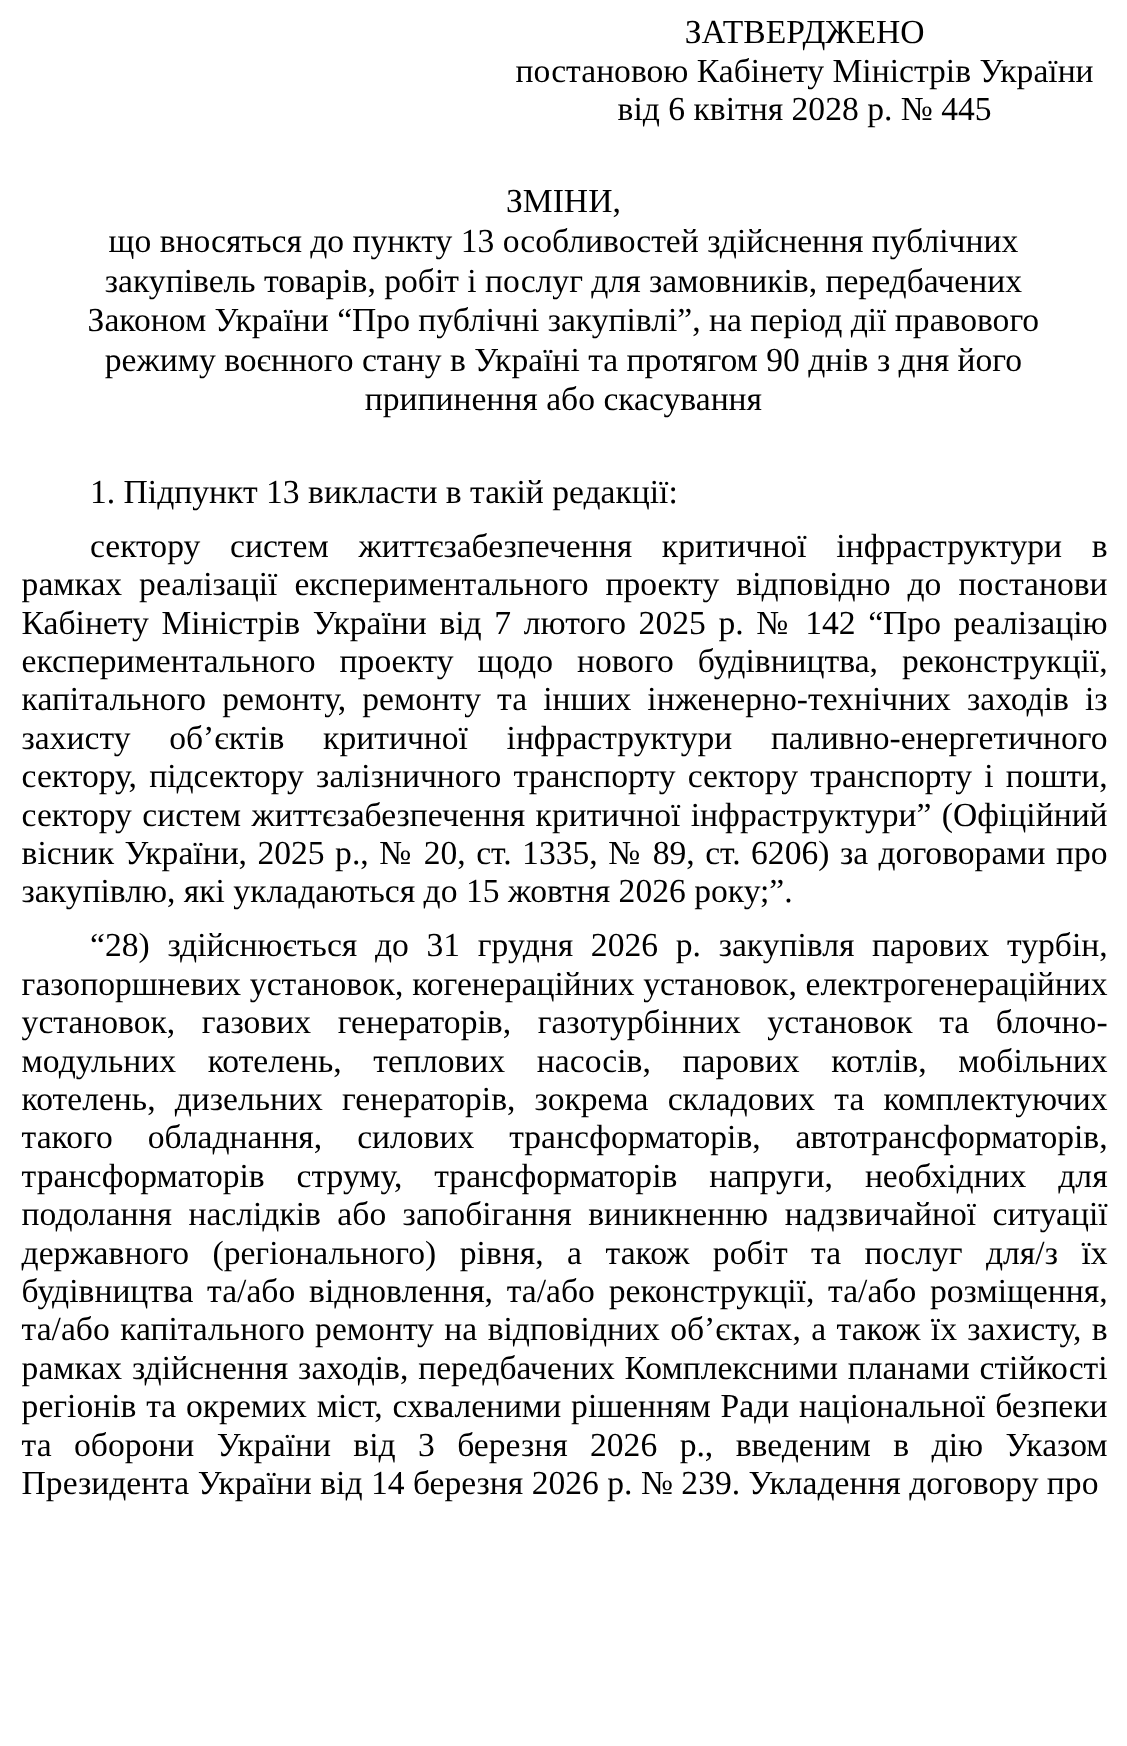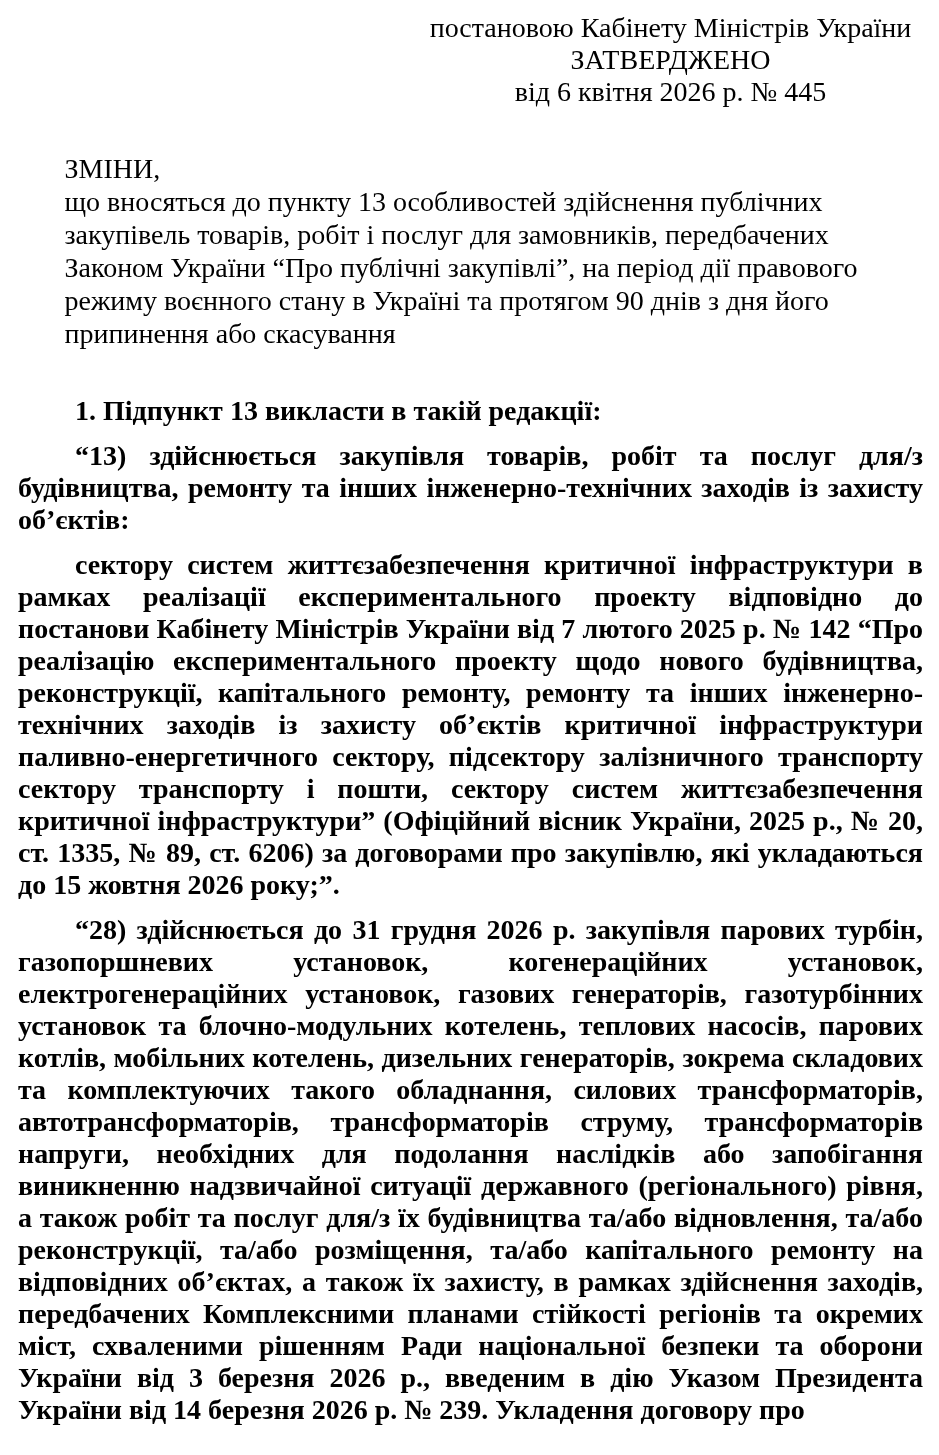--- a/index.html
+++ b/index.html
@@ -25,56 +25,54 @@
     padding-top: 12px;
     width: 505px;
     margin-left: auto;
     margin-right: 16px;
     text-align: center;
     line-height: 32px;
   }
   .title-block {
     margin: 44px auto 0;
     width: 810px;
-    text-align: left;
+    text-align: center;
     line-height: 33px;
   }
   .title-heading {
     display: block;
   }
   .content {
     margin: 45px 16px 0 18px;
   }
   .content p {
     margin: 13px 0 0 0;
     text-align: justify;
     text-indent: 57px;
     line-height: 32px;
-    font-weight: bold;
   }
   .content p:first-child {
     margin-top: 0;
   }
 </style>
 </head>
 <body>
 
 <div class="page">
 
   <div class="approval">
+    <div>ЗАТВЕРДЖЕНО</div>
     <div>постановою Кабінету Міністрів України</div>
-    <div>ЗАТВЕРДЖЕНО</div>
-    <div>від 6 квітня 2026 р. № 445</div>
+    <div>від 6 квітня 2028 р. № 445</div>
   </div>
 
   <div class="title-block">
     <span class="title-heading">ЗМІНИ,</span>
     <span>що вносяться до пункту 13 особливостей здійснення публічних закупівель товарів, робіт і послуг для замовників, передбачених Законом України “Про публічні закупівлі”, на період дії правового режиму воєнного стану в Україні та протягом 90 днів з дня його припинення або скасування</span>
   </div>
 
   <div class="content">
     <p>1. Підпункт 13 викласти в такій редакції:</p>
-    <p>“13) здійснюється закупівля товарів, робіт та послуг для/з будівництва, ремонту та інших інженерно-технічних заходів із захисту об’єктів:</p>
     <p>сектору систем життєзабезпечення критичної інфраструктури в рамках реалізації експериментального проекту відповідно до постанови Кабінету Міністрів України від 7 лютого 2025 р. № 142 “Про реалізацію експериментального проекту щодо нового будівництва, реконструкції, капітального ремонту, ремонту та інших інженерно-технічних заходів із захисту об’єктів критичної інфраструктури паливно-енергетичного сектору, підсектору залізничного транспорту сектору транспорту і пошти, сектору систем життєзабезпечення критичної інфраструктури” (Офіційний вісник України, 2025 р., № 20, ст. 1335, № 89, ст. 6206) за договорами про закупівлю, які укладаються до 15 жовтня 2026 року;”.</p>
     <p>“28) здійснюється до 31 грудня 2026 р. закупівля парових турбін, газопоршневих установок, когенераційних установок, електрогенераційних установок, газових генераторів, газотурбінних установок та блочно-модульних котелень, теплових насосів, парових котлів, мобільних котелень, дизельних генераторів, зокрема складових та комплектуючих такого обладнання, силових трансформаторів, автотрансформаторів, трансформаторів струму, трансформаторів напруги, необхідних для подолання наслідків або запобігання виникненню надзвичайної ситуації державного (регіонального) рівня, а також робіт та послуг для/з їх будівництва та/або відновлення, та/або реконструкції, та/або розміщення, та/або капітального ремонту на відповідних об’єктах, а також їх захисту, в рамках здійснення заходів, передбачених Комплексними планами стійкості регіонів та окремих міст, схваленими рішенням Ради національної безпеки та оборони України від 3 березня 2026 р., введеним в дію Указом Президента України від 14 березня 2026 р. № 239. Укладення договору про</p>
   </div>
 
 </div>
 
 </body></html>

